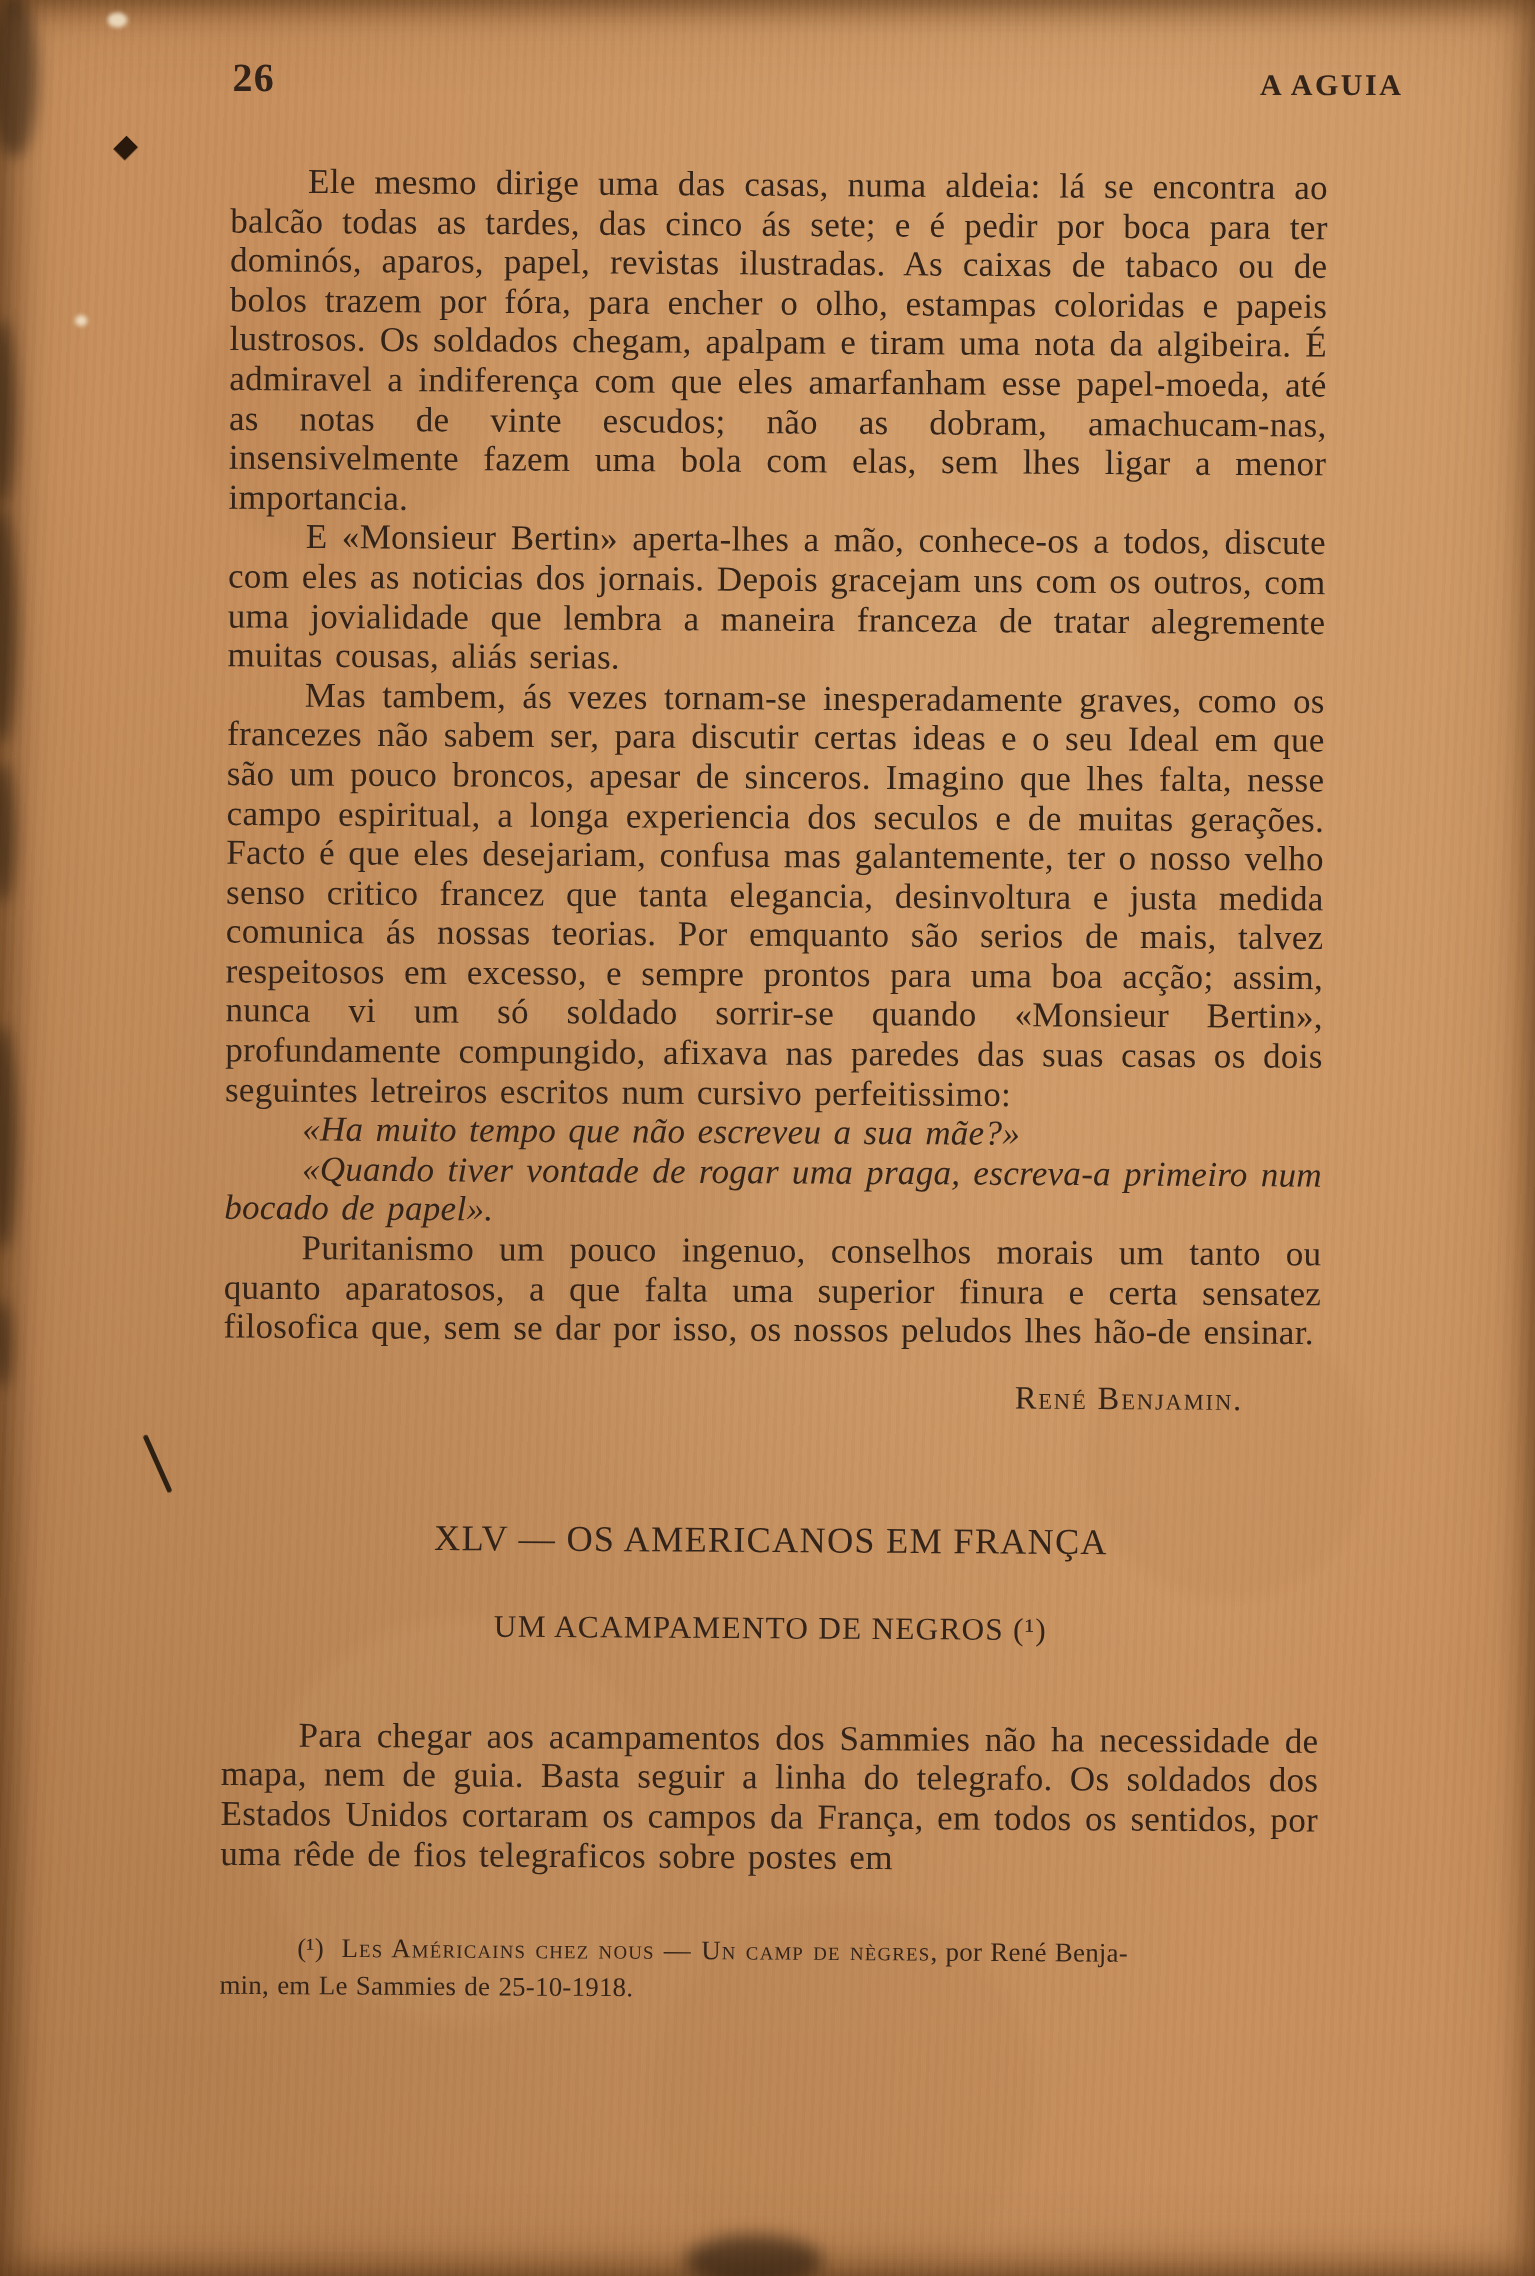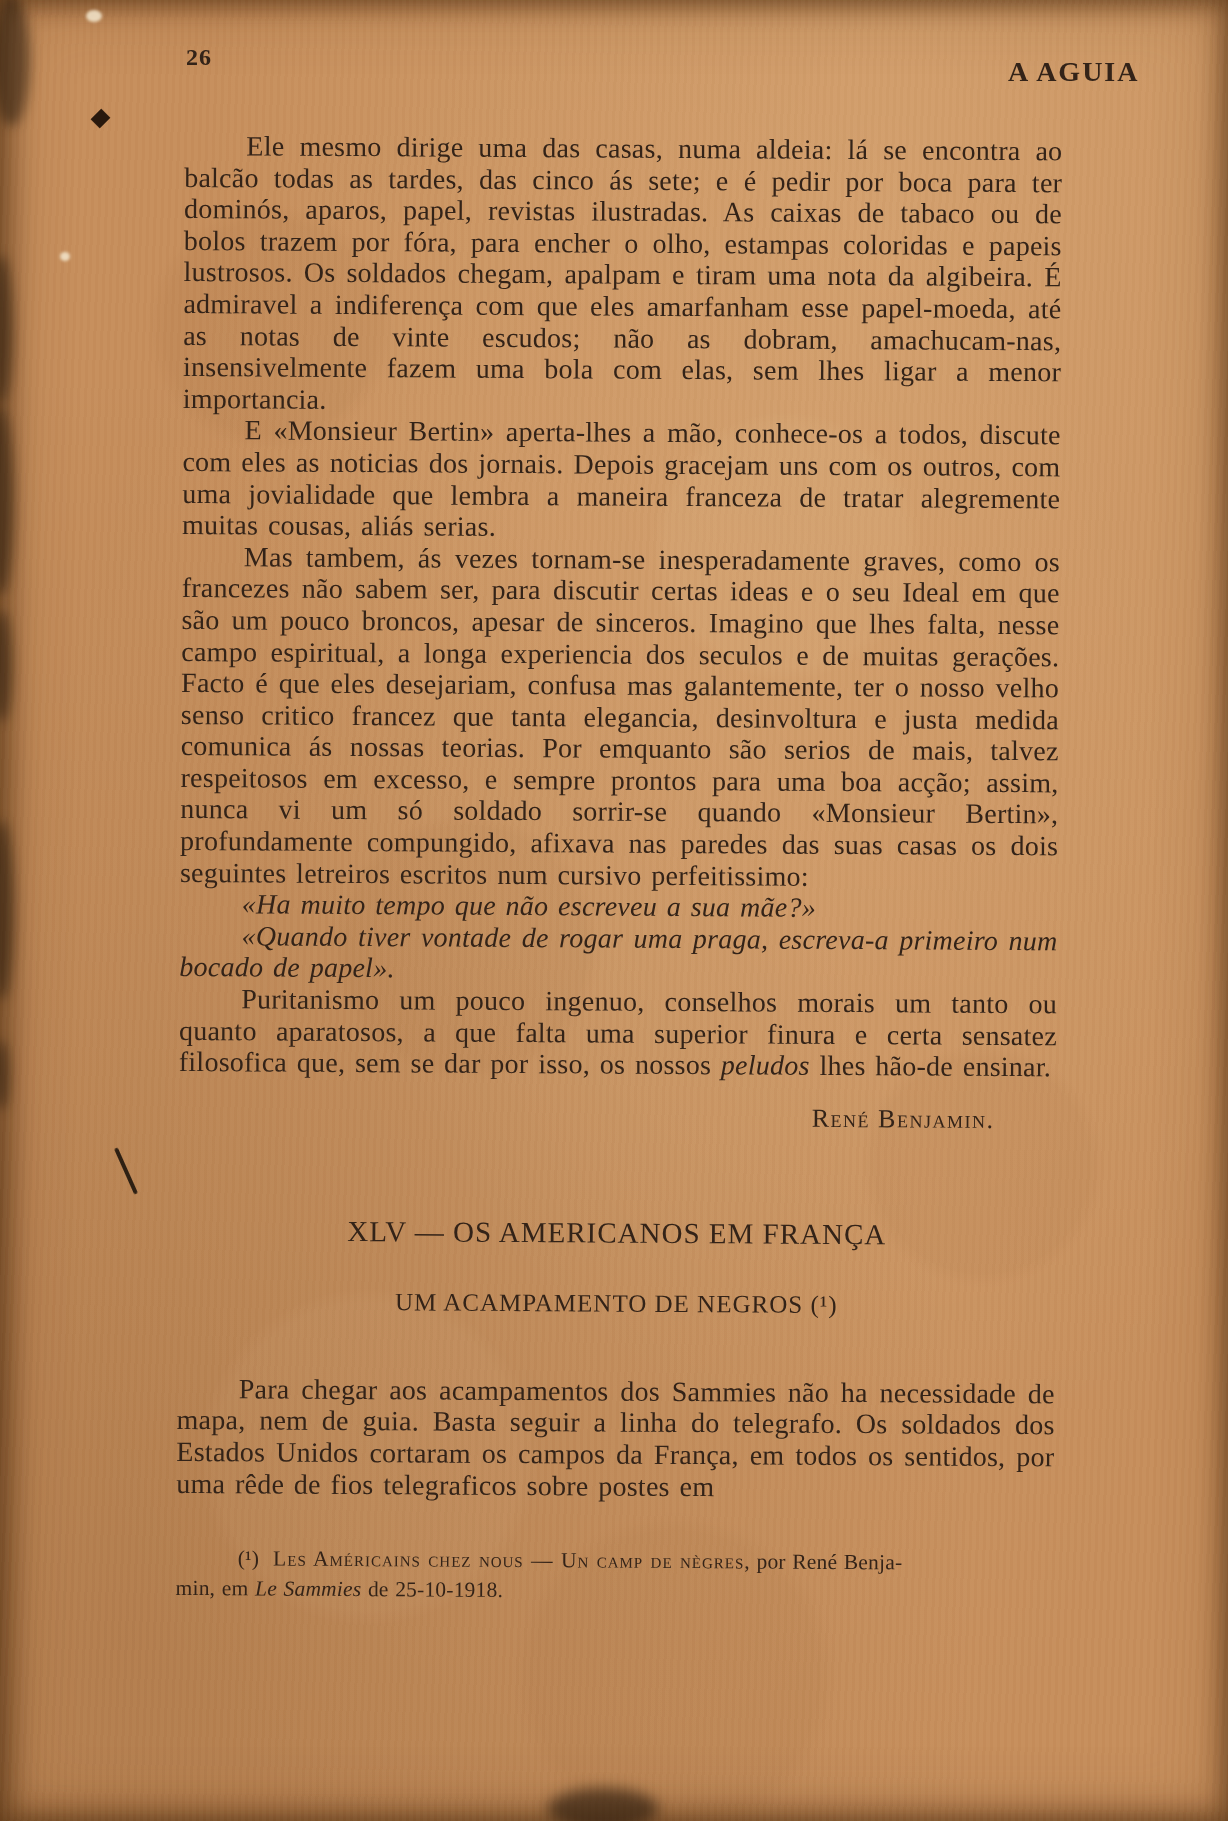--- a/index.html
+++ b/index.html
@@ -28,40 +28,40 @@
       radial-gradient(circle at 22% 18%, rgba(120,70,25,.10) 0 6%, transparent 7%),
       radial-gradient(circle at 64% 30%, rgba(255,230,190,.10) 0 8%, transparent 9%),
       radial-gradient(circle at 38% 52%, rgba(120,70,25,.08) 0 10%, transparent 11%),
       radial-gradient(circle at 80% 64%, rgba(120,70,25,.09) 0 7%, transparent 8%),
       radial-gradient(circle at 30% 80%, rgba(255,230,190,.08) 0 9%, transparent 10%),
       radial-gradient(circle at 55% 92%, rgba(120,70,25,.08) 0 8%, transparent 9%),
       repeating-linear-gradient(92deg, rgba(110,65,25,.04) 0 3px, rgba(255,235,200,.04) 3px 7px);
   }
   .blob{position:absolute;background:rgba(34,21,10,.5);border-radius:50%;filter:blur(6px);}
   .speck{position:absolute;background:rgba(243,230,205,.85);border-radius:50%;filter:blur(1.5px);}
-  .page-number{position:absolute;left:186px;top:44px;font-weight:bold;font-size:24px;letter-spacing:1px;}
-  .journal-title{position:absolute;left:1008px;top:56px;font-weight:bold;font-size:28px;letter-spacing:2px;}
+  .page-number{position:absolute;left:186px;top:44px;font-weight:bold;font-size:32px;letter-spacing:1px;}
+  .journal-title{position:absolute;left:1008px;top:56px;font-weight:bold;font-size:24px;letter-spacing:2px;}
   .ink-diamond{position:absolute;left:94px;top:112px;width:13px;height:13px;background:#29190d;
     transform:rotate(45deg) scaleY(1.15);filter:blur(.4px);}
   .pen-stroke{position:absolute;left:124px;top:1146px;width:4px;height:50px;background:#2e2013;
     transform:rotate(-24deg);filter:blur(.5px);border-radius:2px;}
   .smudge{position:absolute;left:548px;top:1788px;width:110px;height:42px;background:rgba(35,22,10,.6);
     border-radius:50%;filter:blur(7px);}
   .content{
     position:absolute;left:185px;top:48px;width:878px;
     padding-top:82px;
     transform:rotate(.35deg);transform-origin:0 0;
   }
   p.body{
     margin:0;font-size:28px;line-height:31.6px;
     text-align:justify;letter-spacing:.25px;word-spacing:2.5px;
   }
   p.indent{text-indent:62px;}
   p.quote{font-style:italic;text-indent:62px;}
-  .it{font-style:italic;}
+  .it{}
   .signature{
     margin-top:22px;text-align:right;padding-right:62px;
     font-variant:small-caps;font-size:26px;letter-spacing:1.5px;
   }
   .heading{
     margin:84px 0 0 0;text-align:center;font-weight:normal;
     font-size:29px;letter-spacing:1px;
   }
   .subheading{
     margin:40px 0 0 0;text-align:center;font-weight:normal;

